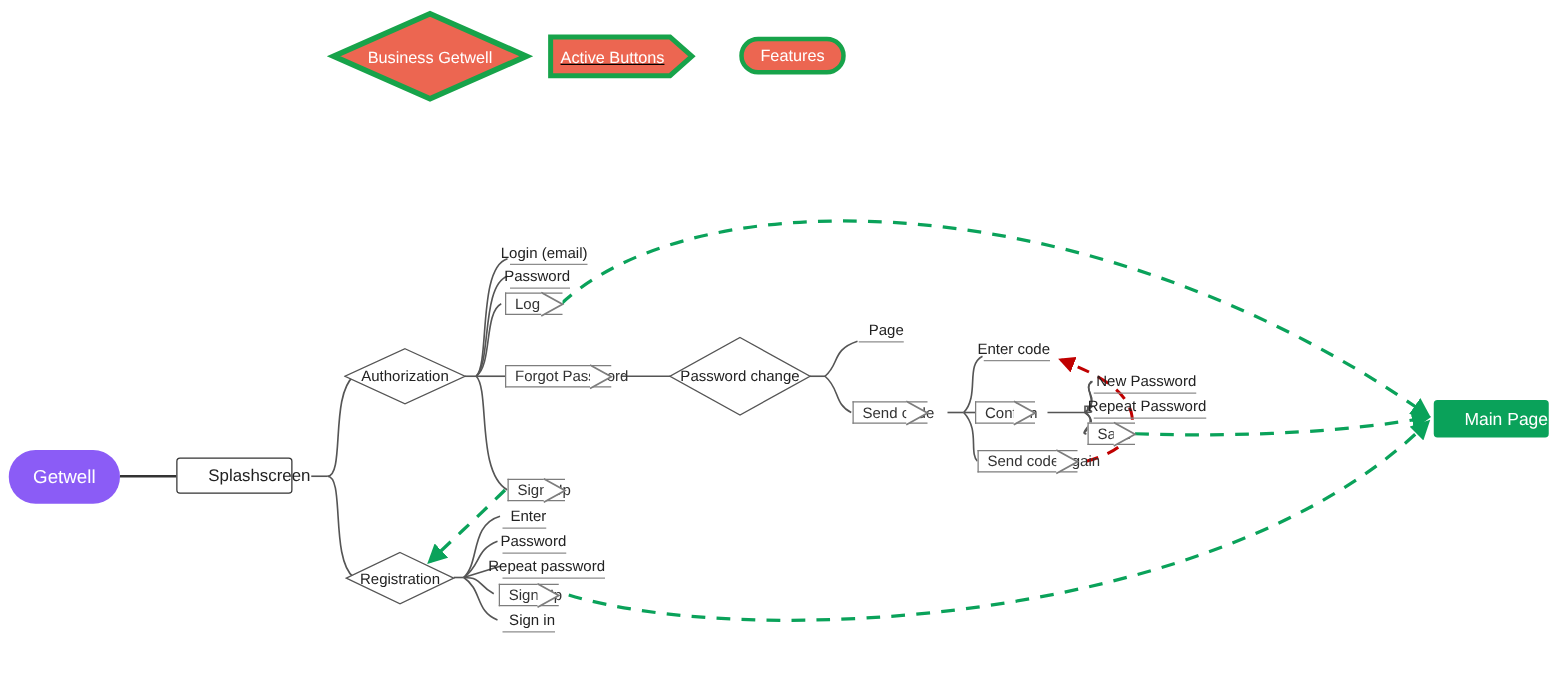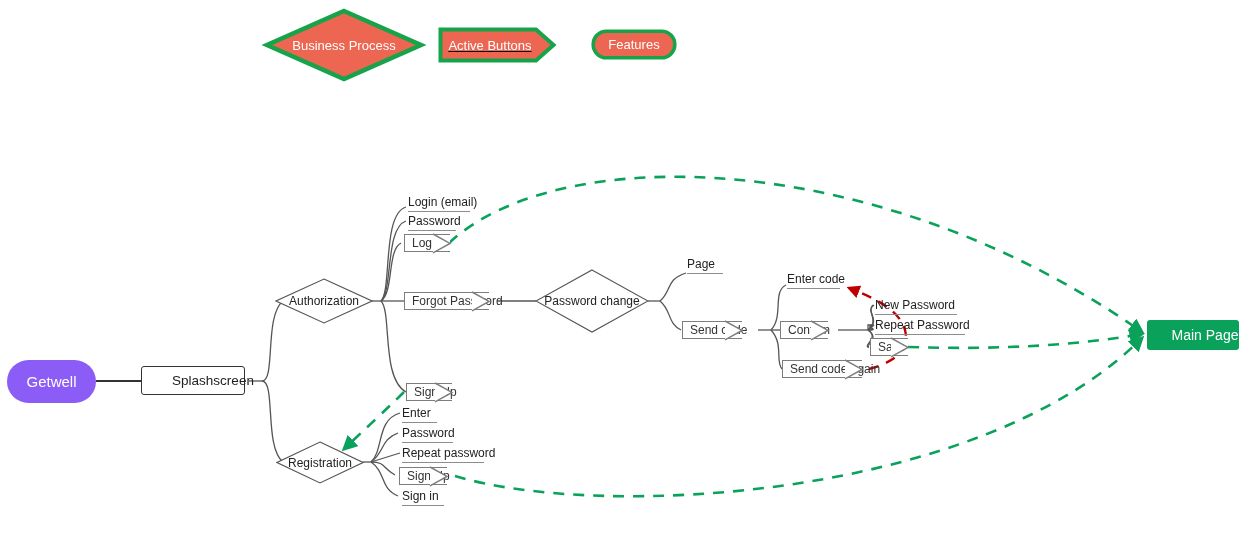--- a/index.html
+++ b/index.html
@@ -23,21 +23,21 @@
   
   .pent{color:#333;font-size:12px;background:#fff;
         border:1.4px solid #7d7d7d;border-right:none;
         justify-content:flex-start;padding-left:7px;}
   .pent .tip{position:absolute;right:-1.4px;top:-1.4px;bottom:-1.4px;
              width:18px;}
   .pent .tip svg{display:block;width:100%;height:100%;overflow:visible;}
 
   
   .feat{color:#222;font-size:12px;background:transparent;
-        justify-content:flex-start;align-items:flex-start;
+        justify-content:flex-end;align-items:flex-start;
         border-bottom:1.6px solid #8d8d8d;}
 
   
   .diamond{color:#222;font-size:12px;background:transparent;}
   .diamond svg{position:absolute;left:0;top:0;width:100%;height:100%;}
   .diamond span{position:relative;z-index:2;}
 
   
   .lg-text{color:#fff;font-size:13px;position:relative;z-index:2;}
   .legend{position:absolute;display:flex;align-items:center;
@@ -123,42 +123,42 @@
 
     <g fill="none" stroke="#c00000" stroke-width="2.4" stroke-dasharray="10 8" stroke-linecap="butt">
       <path d="M869,369 C895,362 910,350 905,330 C900,312 880,300 849,288" marker-end="url(#redArrow)"></path>
     </g>
   </svg>
 
   <div class="legend" style="left:264px;top:8px;width:160px;height:74px;">
     <svg viewBox="0 0 160 74" preserveAspectRatio="none">
       <polygon points="80,3 157,37 80,71 3,37" fill="#ec6651" stroke="#17a34a" stroke-width="4.5"></polygon>
     </svg>
-    <span class="lg-text">Business Process</span>
+    <span class="lg-text">Business Getwell</span>
   </div>
 
   <div class="legend" style="left:438px;top:27px;width:118px;height:36px;text-decoration:underline;">
     <svg viewBox="0 0 118 36" preserveAspectRatio="none">
       <polygon points="2.5,2.5 98,2.5 115.5,18 98,33.5 2.5,33.5" fill="#ec6651" stroke="#17a34a" stroke-width="4"></polygon>
     </svg>
     <span class="lg-text" style="margin-right:14px;">Active Buttons</span>
   </div>
 
   <div class="legend" style="left:591px;top:29px;width:86px;height:31px;">
     <svg viewBox="0 0 86 31" preserveAspectRatio="none">
       <rect x="2.2" y="2.2" width="81.6" height="26.6" rx="13.3" fill="#ec6651" stroke="#17a34a" stroke-width="3.6"></rect>
     </svg>
     <span class="lg-text">Features</span>
   </div>
 
   <div class="node pill" style="left:7px;top:360px;width:89px;height:43px;">
     <span>Getwell</span>
   </div>
 
-  <div class="node procbox" style="left:141px;top:366px;width:104px;height:29px;padding-left:40px;">
+  <div class="node procbox" style="left:141px;top:366px;width:93px;height:29px;padding-left:40px;">
     <span>Splashscreen</span>
   </div>
 
   <div class="node mainrect" style="left:1147px;top:320px;width:92px;height:30px;padding-left:24px;">
     <span>Main Page</span>
   </div>
 
   <div class="node diamond" style="left:275px;top:278px;width:98px;height:46px;">
     <svg viewBox="0 0 98 46" preserveAspectRatio="none">
       <polygon points="49,1 97,23 49,45 1,23" fill="#fff" stroke="#555" stroke-width="1.1"></polygon>

